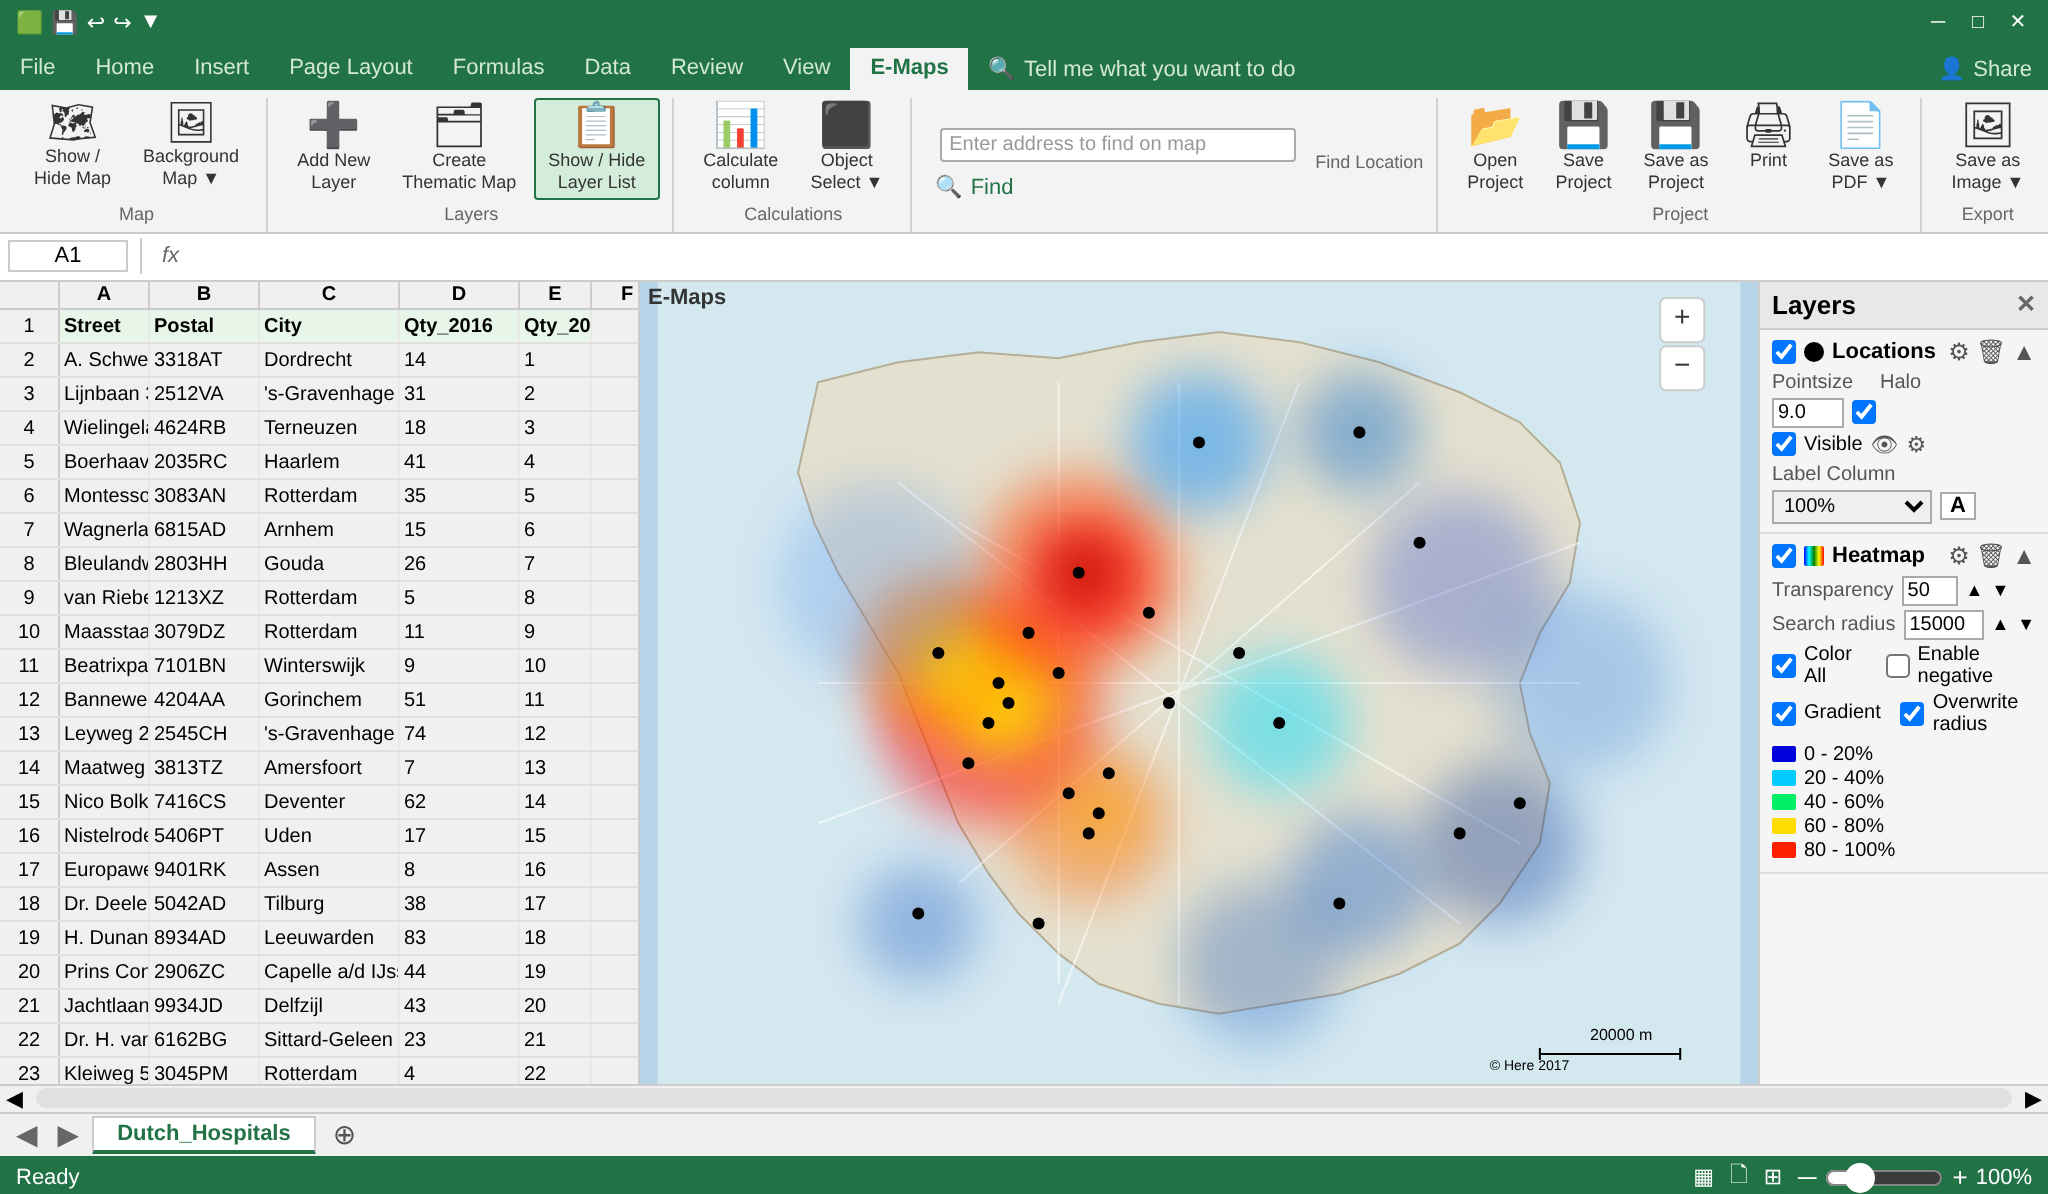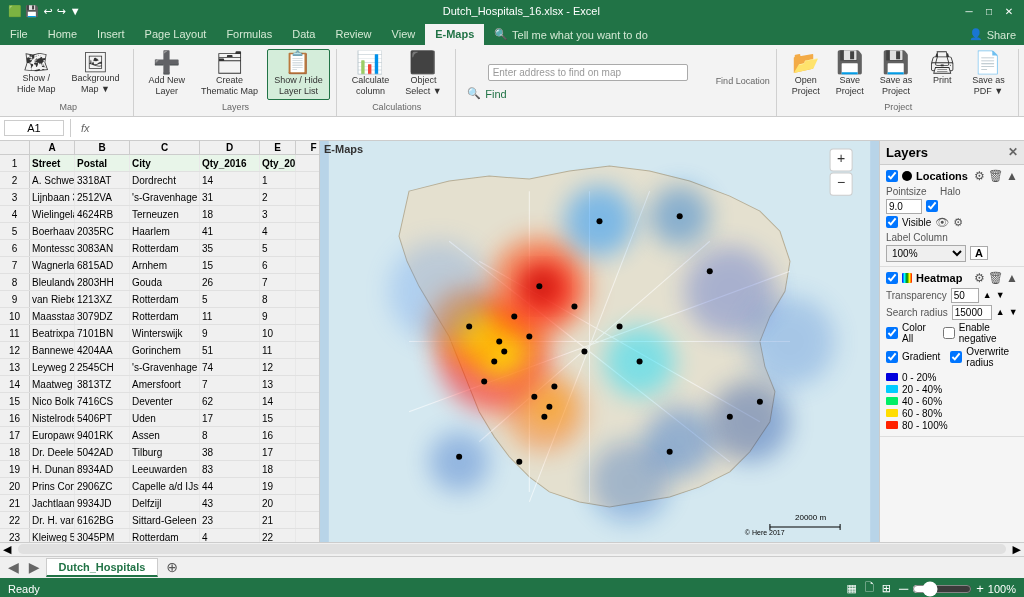--- a/index.html
+++ b/index.html
@@ -65,22 +65,22 @@
     .ribbon-btn.active { background: #d4edda; border-color: #217346; }
     .emaps-search {
       display: flex;
       align-items: flex-end;
       background: white;
       border: 1px solid #aaa;
       border-radius: 2px;
       padding: 2px 4px;
       font-size: 11px;
       color: #999;
-      width: 200px;
-      margin: 4px 24px;
+      width: 178px;
+      margin: 4px 6px;
     }
 
     
     .formula-bar {
       display: flex;
       align-items: center;
       background: white;
       border-bottom: 1px solid #ccc;
       height: 24px;
       padding: 0 4px;
@@ -212,21 +212,20 @@
 <body>
 
 <div class="title-bar">
   <div class="title-bar-left">
     <span>🟩</span>
     <span>💾</span>
     <span>↩</span>
     <span>↪</span>
     <span>▼</span>
   </div>
-  <div class="title-bar-center">Dutch_Hospitals_16.xlsx - Excel</div>
   <div class="title-bar-right">
     <span class="win-btn">─</span>
     <span class="win-btn">□</span>
     <span class="win-btn">✕</span>
   </div>
 </div>
 
 <div class="ribbon">
   <div class="ribbon-tabs">
     <div class="ribbon-tab">File</div>

